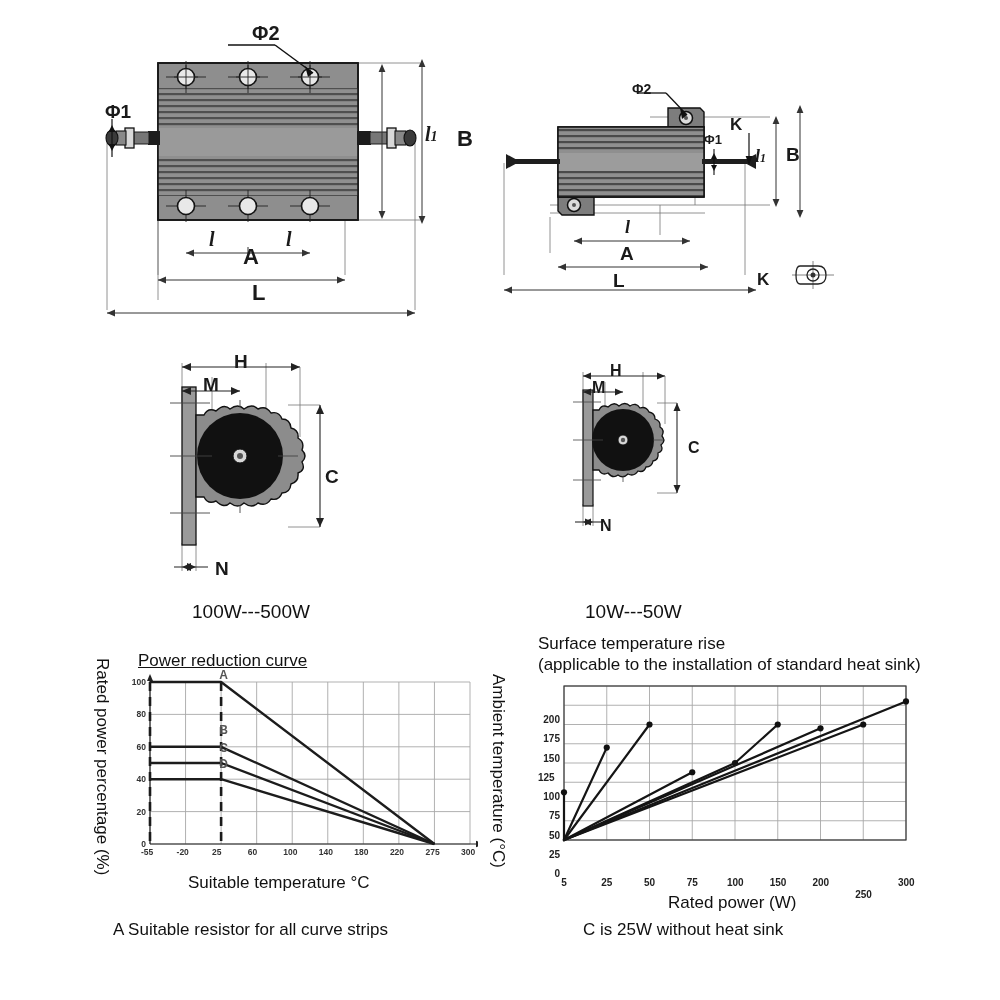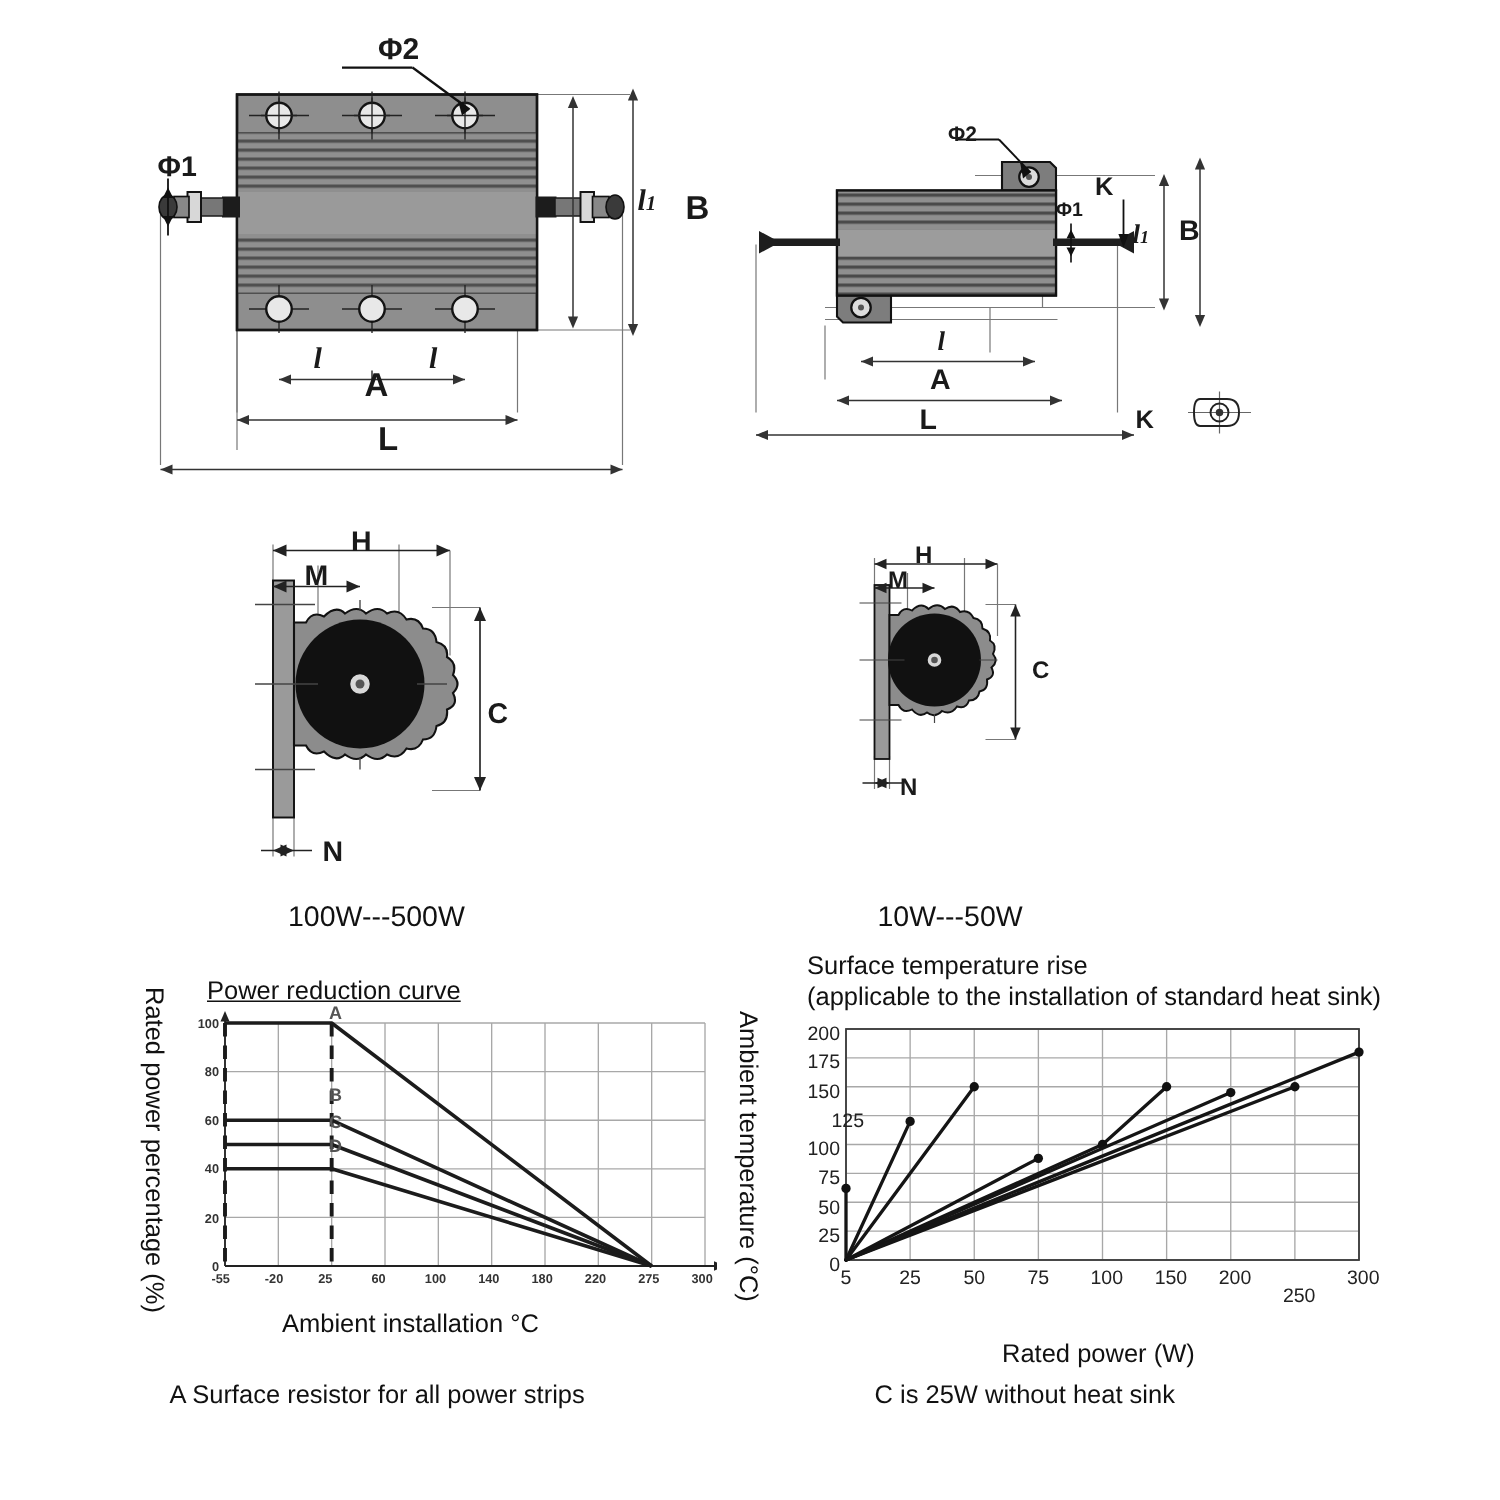--- a/index.html
+++ b/index.html
@@ -9,21 +9,21 @@
     color:#111;
   }
   .abs{position:absolute;}
   svg{display:block;}
   .lbl{position:absolute;font-weight:bold;color:#1a1a1a;white-space:nowrap;}
   .wlabel{position:absolute;font-size:19px;color:#111;white-space:nowrap;}
   .charttitle{position:absolute;font-size:17px;color:#111;white-space:nowrap;}
   .axtitle{position:absolute;font-size:17px;color:#111;white-space:nowrap;}
   .vaxtitle{position:absolute;font-size:17px;color:#111;white-space:nowrap;
             transform-origin:0 0;transform:rotate(90deg);}
-  .tick{position:absolute;font-size:13px;font-weight:normal;color:#222;white-space:nowrap;}
+  .tick{position:absolute;font-size:10px;font-weight:bold;color:#222;white-space:nowrap;margin-top:33px;}
   .tickL{position:absolute;font-size:8.5px;font-weight:bold;color:#333;white-space:nowrap;}
   .curveLbl{position:absolute;font-size:12px;font-weight:bold;color:#555;}
   .footer{position:absolute;font-size:17px;color:#111;white-space:nowrap;line-height:24px;}
   .it{font-style:italic;font-family:"Liberation Serif","DejaVu Serif",serif;}
 </style>
 </head>
 <body>
 
 <div class="abs" style="left:70px;top:15px;width:420px;height:320px;">
 <svg width="420" height="320" viewBox="0 0 420 320">
@@ -396,21 +396,21 @@
 <div class="lbl" style="left:610px;top:362px;font-size:16px;">H</div>
 <div class="lbl" style="left:592px;top:379px;font-size:16px;">M</div>
 <div class="lbl" style="left:688px;top:439px;font-size:16px;">C</div>
 <div class="lbl" style="left:600px;top:517px;font-size:16px;">N</div>
 
 <div class="wlabel" style="left:192px;top:601px;">100W---500W</div>
 <div class="wlabel" style="left:585px;top:601px;">10W---50W</div>
 
 <div class="charttitle" style="left:138px;top:651px;text-decoration:underline;">Power reduction curve</div>
 <div class="vaxtitle" style="left:112px;top:658px;">Rated power percentage (%)</div>
-<div class="axtitle" style="left:188px;top:873px;">Ambient installation °C</div>
+<div class="axtitle" style="left:188px;top:873px;">Suitable temperature °C</div>
 
 <div class="abs" style="left:118px;top:672px;width:360px;height:200px;">
 <svg id="chartA" width="360" height="200" viewBox="0 0 360 200">
       <line x1="32" y1="172" x2="352" y2="172" stroke="#a8a8a8" stroke-width="0.9"></line>
       <line x1="32" y1="139.6" x2="352" y2="139.6" stroke="#a8a8a8" stroke-width="0.9"></line>
       <line x1="32" y1="107.2" x2="352" y2="107.2" stroke="#a8a8a8" stroke-width="0.9"></line>
       <line x1="32" y1="74.8" x2="352" y2="74.8" stroke="#a8a8a8" stroke-width="0.9"></line>
       <line x1="32" y1="42.400000000000006" x2="352" y2="42.400000000000006" stroke="#a8a8a8" stroke-width="0.9"></line>
       <line x1="32" y1="10" x2="352" y2="10" stroke="#a8a8a8" stroke-width="0.9"></line>
       <line x1="32" y1="10" x2="32" y2="172" stroke="#a8a8a8" stroke-width="0.9"></line>
@@ -507,24 +507,24 @@
     <div class="tick" style="left: 199px; top: 166px; width: 16px; text-align: center;">100</div>
     <div class="tick" style="left: 241.75px; top: 166px; width: 16px; text-align: center;">150</div>
     <div class="tick" style="left: 284.5px; top: 166px; width: 16px; text-align: center;">200</div>
     <div class="tick" style="left: 327.25px; top: 178px; width: 16px; text-align: center;">250</div>
     <div class="tick" style="left: 370px; top: 166px; width: 16px; text-align: center;">300</div>
     <div class="tick" style="left: 10px; top: 157px; width: 22px; text-align: right;">0</div>
     <div class="tick" style="left: 10px; top: 137.75px; width: 22px; text-align: right;">25</div>
     <div class="tick" style="left: 10px; top: 118.5px; width: 22px; text-align: right;">50</div>
     <div class="tick" style="left: 10px; top: 99.25px; width: 22px; text-align: right;">75</div>
     <div class="tick" style="left: 10px; top: 80px; width: 22px; text-align: right;">100</div>
-    <div class="tick" style="left: 26px; top: 60.75px; width: 22px; text-align: right;">125</div>
+    <div class="tick" style="left: 10px; top: 60.75px; width: 22px; ">125</div>
     <div class="tick" style="left: 10px; top: 41.5px; width: 22px; text-align: right;">150</div>
     <div class="tick" style="left: 10px; top: 22.25px; width: 22px; text-align: right;">175</div>
     <div class="tick" style="left: 10px; top: 3px; width: 22px; text-align: right;">200</div>
   </div>
 
 <div class="footer" style="left:113px;top:918px;">
-  <div>A Surface resistor for all power strips</div>
+  <div>A Suitable resistor for all curve strips</div>
 </div>
 <div class="footer" style="left:583px;top:918px;">
   <div>C is 25W without heat sink</div>
 </div>
 
 </body></html>

